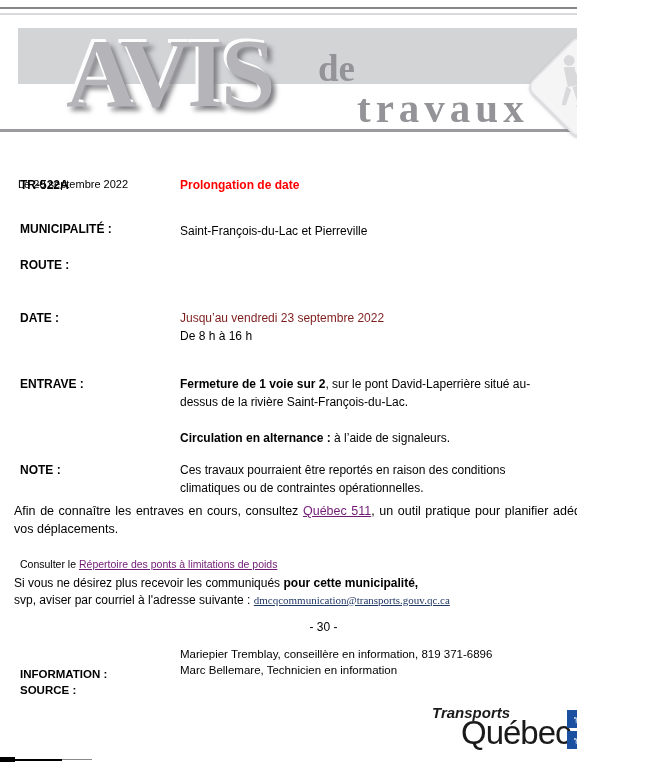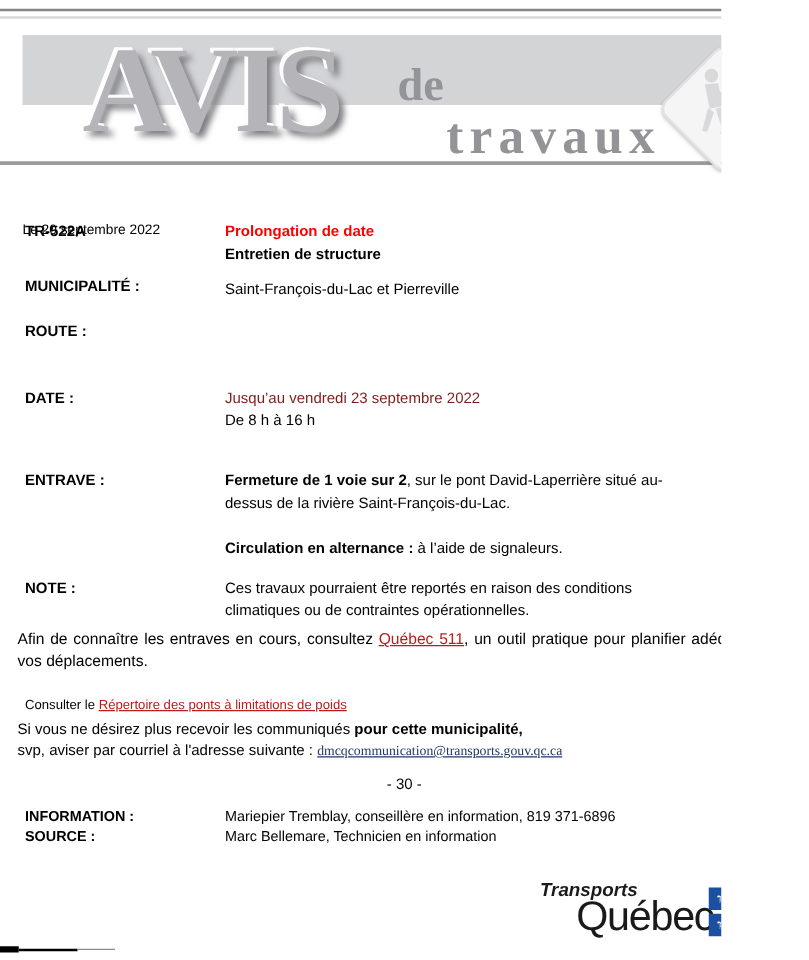--- a/index.html
+++ b/index.html
@@ -29,27 +29,27 @@
   .sign-svg{position:absolute;left:20px;top:16px;}
 
   
   .dateline{left:18px;top:142px;font-size:11px;margin-top:36px;}
   .lbl{left:20px;font-size:12px;font-weight:bold;}
   .val{left:180px;font-size:12px;line-height:18px;width:460px;}
   .red{color:#ff0000;font-weight:bold;}
   .rednorm{color:#7f1d1d;}
   .b{font-weight:bold;}
   .para{left:14px;top:502px;width:619px;font-size:12.5px;line-height:18px;text-align:justify;}
-  a.link{color:#b91c1c;text-decoration:underline;cursor:pointer;}
+  a.link{color:#701a75;text-decoration:underline;cursor:pointer;}
   .consulter{left:20px;top:558px;font-size:10.5px;}
   .unsub{left:14px;font-size:12px;}
   .email{font-family:"Liberation Serif",serif;font-size:11px;color:#1f3864;
          text-decoration:underline;cursor:pointer;}
   .endmark{left:0;top:620px;width:647px;text-align:center;font-size:12px;}
-  .contact-lbl{left:20px;font-size:11.5px;font-weight:bold;}
+  .contact-lbl{left:20px;font-size:11.5px;font-weight:bold;margin-top:20px;}
   .contact-val{left:180px;font-size:11.5px;}
 
   
   .logo-transports{left:432px;top:704px;font-size:15px;font-weight:bold;font-style:italic;color:#1a1a1a;}
   .logo-quebec{left:461px;top:714px;font-size:33px;letter-spacing:-1px;color:#1a1a1a;}
   .flag{left:567px;top:710px;width:47px;height:39px;display:flex;flex-wrap:wrap;gap:3px;}
   .flag-cell{width:22px;height:18px;background:#1b50a0;color:#fff;font-size:13px;
              display:flex;align-items:center;justify-content:center;
              font-family:"DejaVu Sans",sans-serif;line-height:1;}
 
@@ -85,21 +85,20 @@
         <path d="M47 82 C58 56 72 58 90 82 Z"></path>
       </g>
     </svg>
   </div>
 
   <div class="abs dateline">Le 20 septembre 2022</div>
 
   <div class="abs lbl" style="top:178px;">TR-522A</div>
   <div class="abs val" style="top:176px;">
     <div class="red">Prolongation de date</div>
-    <div class="b">Entretien de structure</div>
   </div>
 
   <div class="abs lbl" style="top:222px;">MUNICIPALITÉ :</div>
   <div class="abs val" style="top:222px;">Saint-François-du-Lac et Pierreville</div>
 
   <div class="abs lbl" style="top:258px;">ROUTE :</div>
 
   <div class="abs lbl" style="top:311px;">DATE :</div>
   <div class="abs val" style="top:309px;">
     <div class="rednorm">Jusqu’au vendredi 23 septembre 2022</div>

